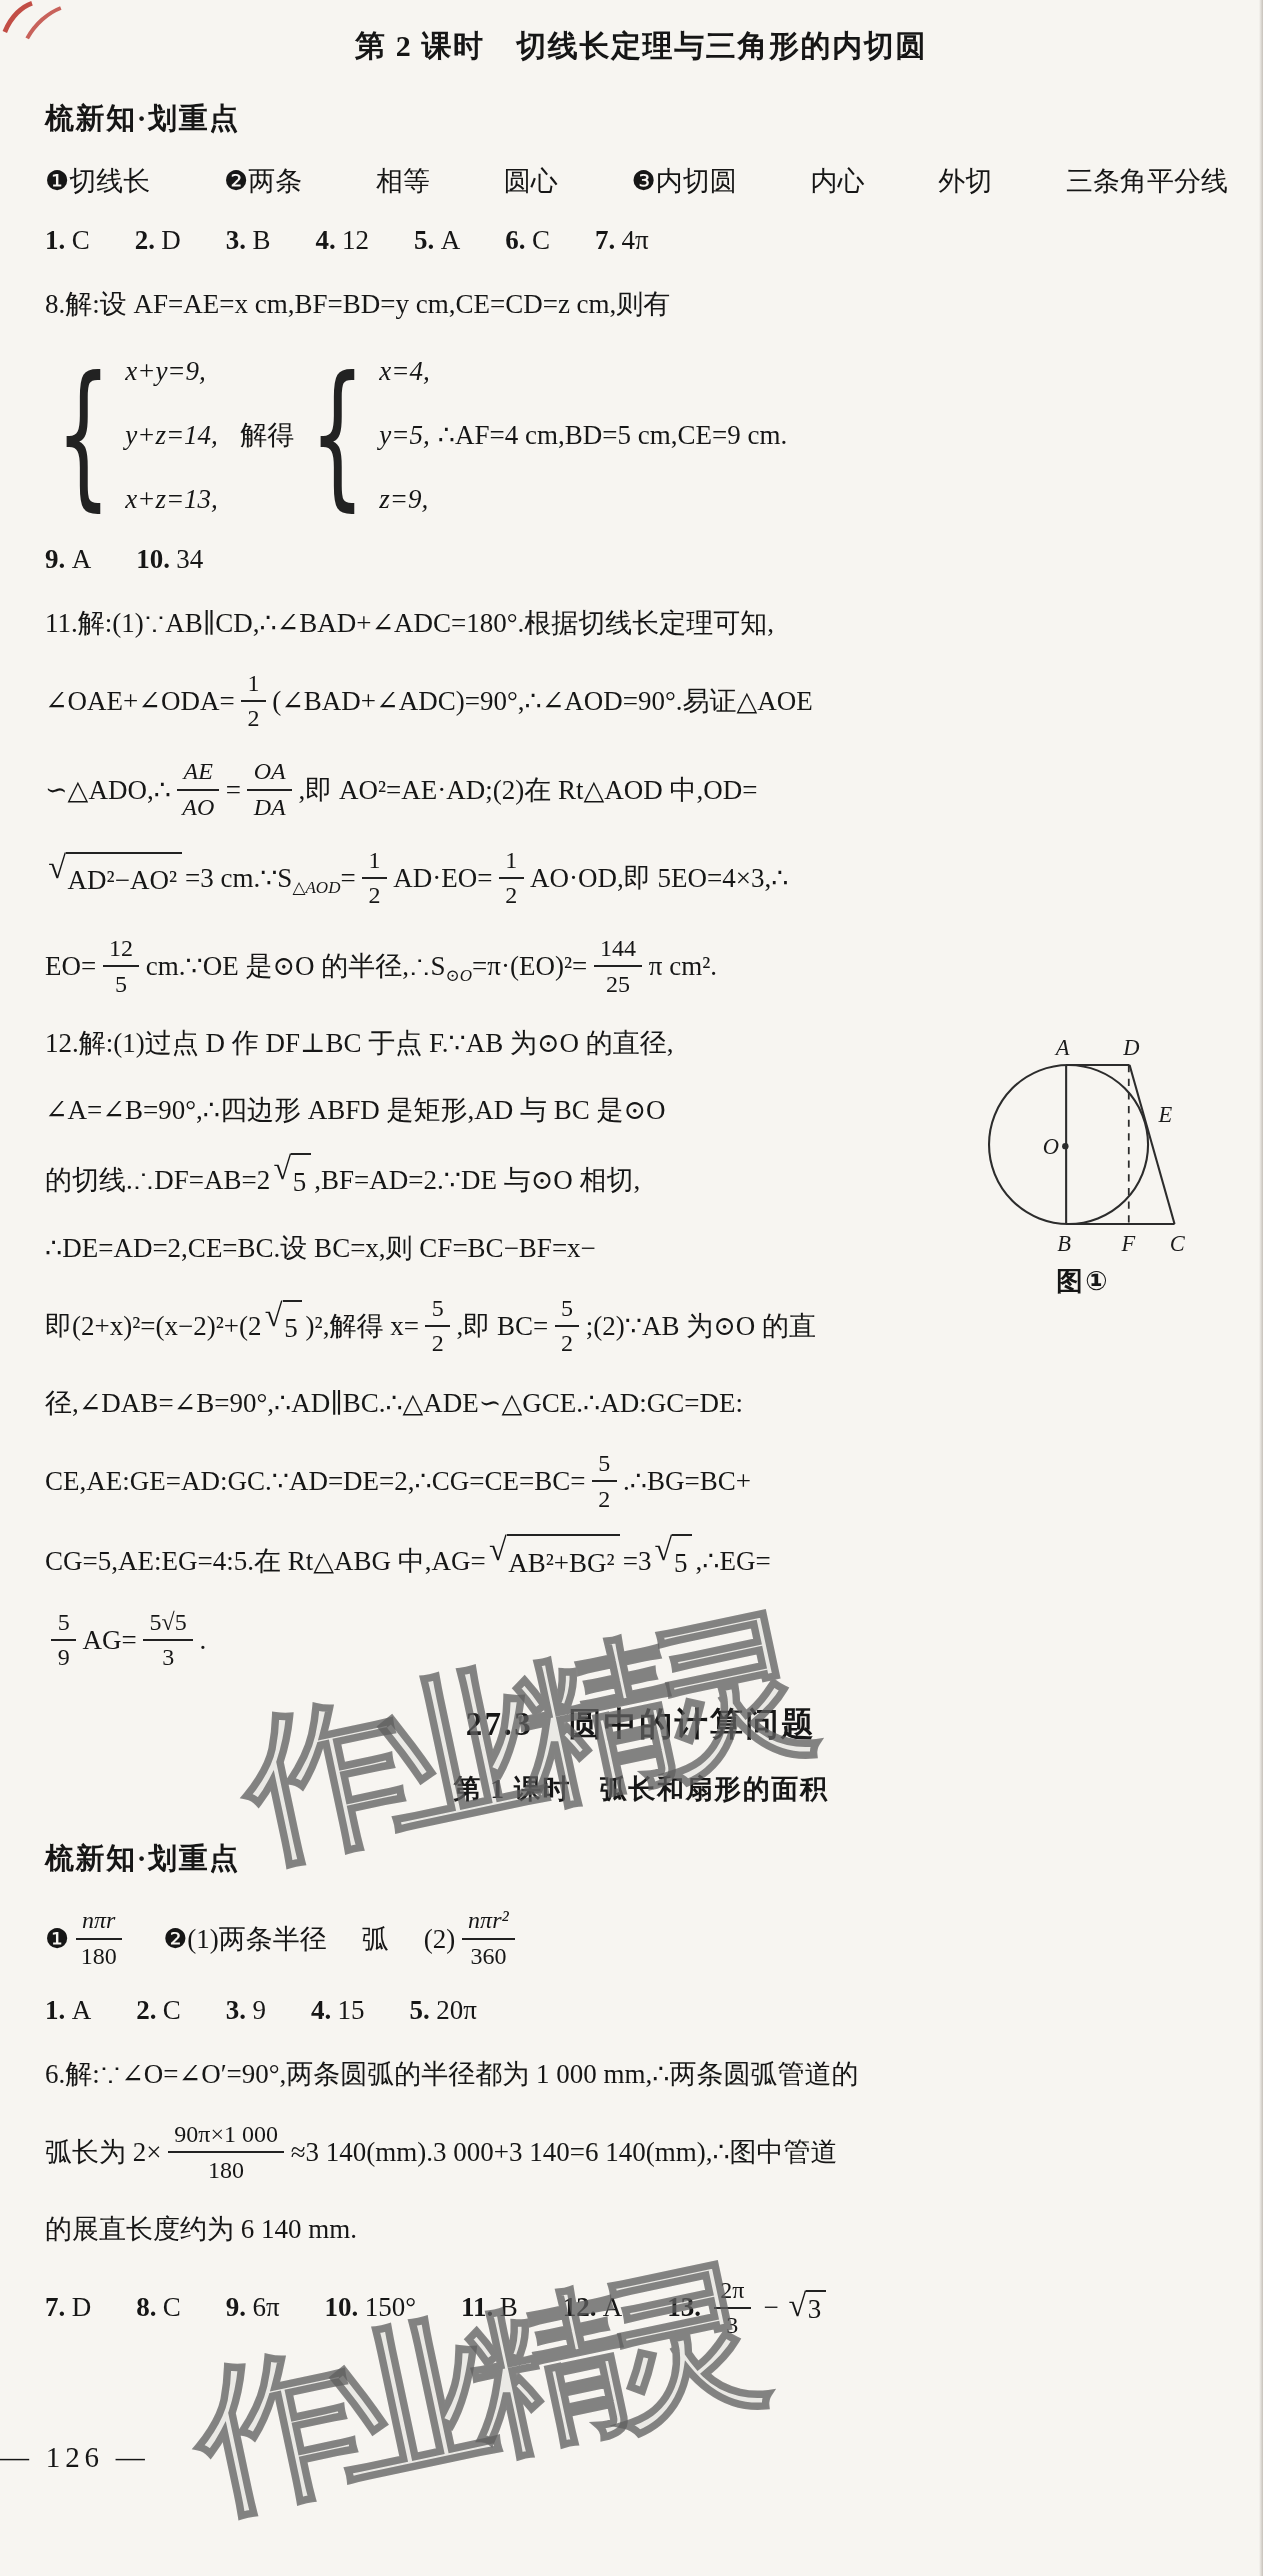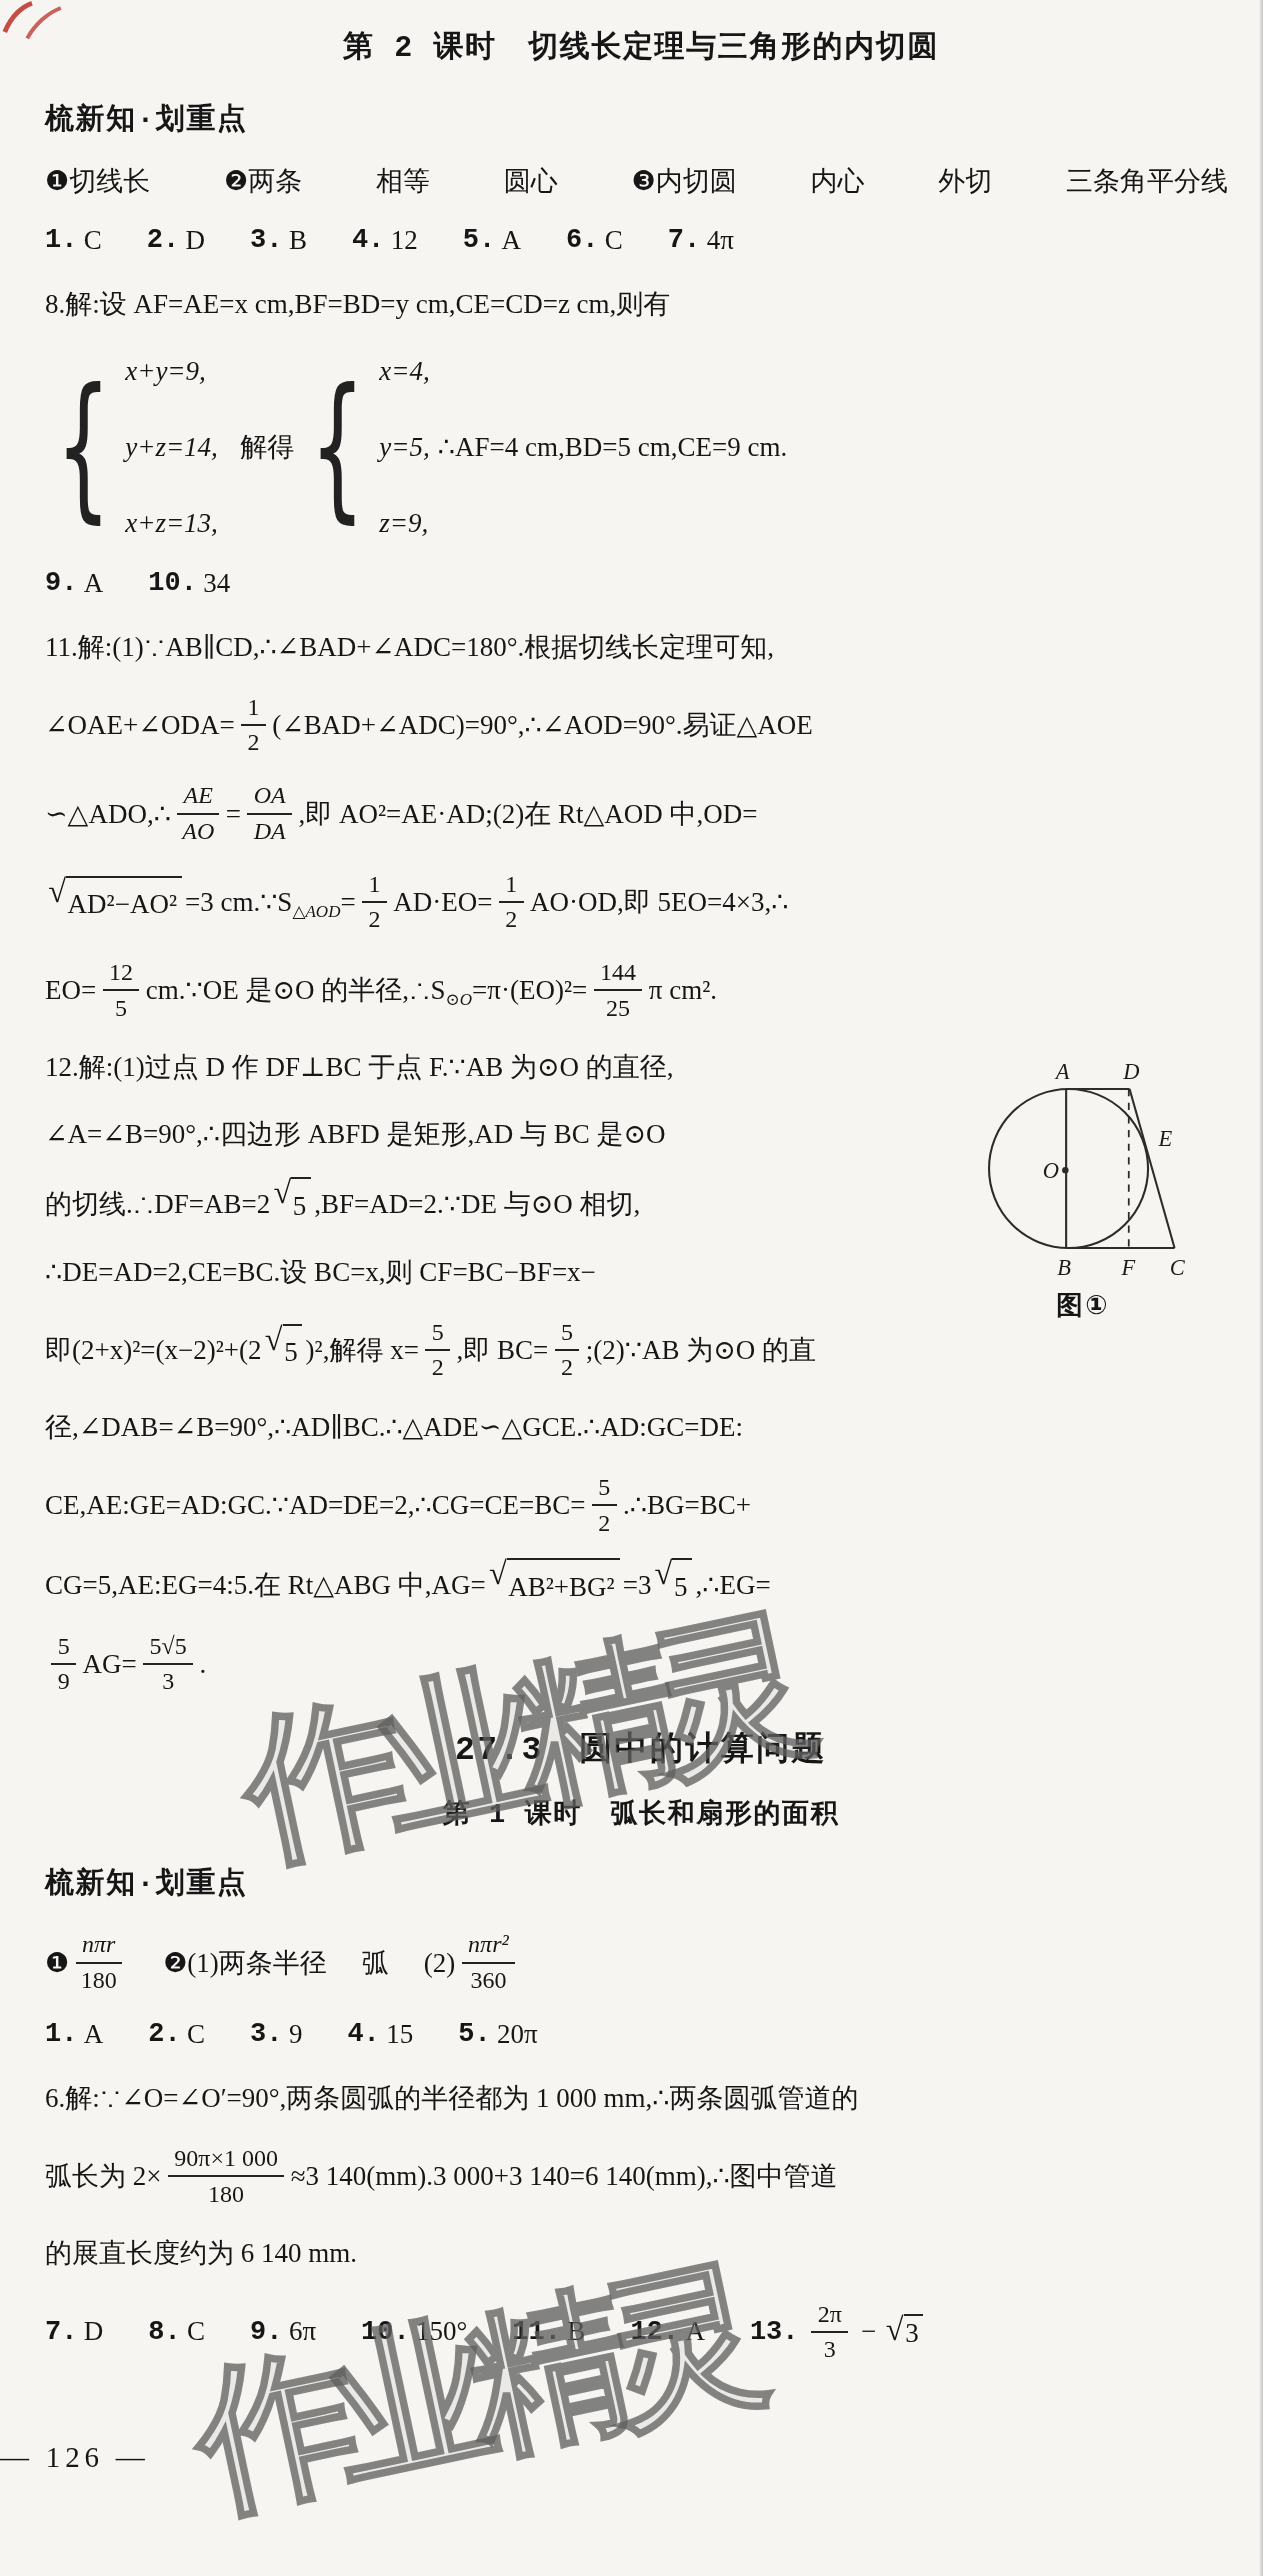--- a/index.html
+++ b/index.html
@@ -9,21 +9,21 @@
     font-family:"Liberation Serif","DejaVu Serif",serif;
     font-size:27px;
   }
   .page{position:relative;width:100%;height:100%;}
   .right-edge{position:absolute;top:0;right:0;width:4.8px;height:100%;
     background:linear-gradient(to right,rgba(247,245,241,0),#bab4ac);}
   .red-marks{position:absolute;left:0;top:0;}
   .content{position:relative;padding:14.5px 27px 0 45px;z-index:1;}
 
   .b, .title1,.title2,.title3,.review,.no{
-    font-family:Liberation Mono, monospace;font-weight:bold;}
+    font-family:Liberation Serif, serif;font-weight:bold;}
 
   .title1{font-size:30px;text-align:center;margin:11.2px 32px 32px 32px;letter-spacing:1.6px;}
   .review{font-size:29px;margin:0 0 24px 0;letter-spacing:1.6px;}
 
   .kp-row{display:flex;justify-content:space-between;align-items:flex-end;
     width:1183px;margin:0 16px 26px 0;white-space:nowrap;}
   .ans-row{display:flex;align-items:center;gap:45px;margin:0 0 24px 0;white-space:nowrap;}
   .ai{display:inline-flex;align-items:center;gap:6.4px;}
   .no{font-size:27px;}
 
@@ -38,21 +38,21 @@
   .frac .fd{padding-top:2.4px;}
   .it{font-style:italic;text-align:center;}
 
   .sqrt{display:inline-flex;align-items:flex-start;margin:0 3.2px;}
   .sq-sign{font-size:1.2em;line-height:1;transform:translateY(-0.8px);}
   .sq-body{border-top:2.4px solid #222;padding:2.4px 4.8px 0 1.6px;}
 
   .cases{display:inline-flex;align-items:center;margin-right:8px;}
   .brace{font-family:"DejaVu Sans",sans-serif;font-size:121px;line-height:1;
     font-weight:400;transform:scaleY(1.30) scaleX(0.72);transform-origin:center;color:#222;}
-  .cases .col{display:flex;flex-direction:column;gap:28px;margin-left:3.2px;font-style:italic;}
+  .cases .col{display:flex;flex-direction:column;gap:16px;margin-left:3.2px;font-style:italic;}
   .solve{margin:0 4.8px 0 14.5px;font-style:normal;}
   .sys{margin:4.8px 0 21px 0;}
 
   .sb{font-size:17px;font-style:italic;transform:translateY(9.6px);display:inline-block;}
 
   .p12wrap{position:relative;}
   .figure{position:absolute;top:-11.2px;right:19px;width:270px;text-align:center;z-index:0;}
   .figure svg{display:block;}
   .fig-caption{font-family:"Liberation Sans","DejaVu Sans",sans-serif;font-weight:bold;
     font-size:26.5px;margin-top:1.6px;letter-spacing:2.4px;}

